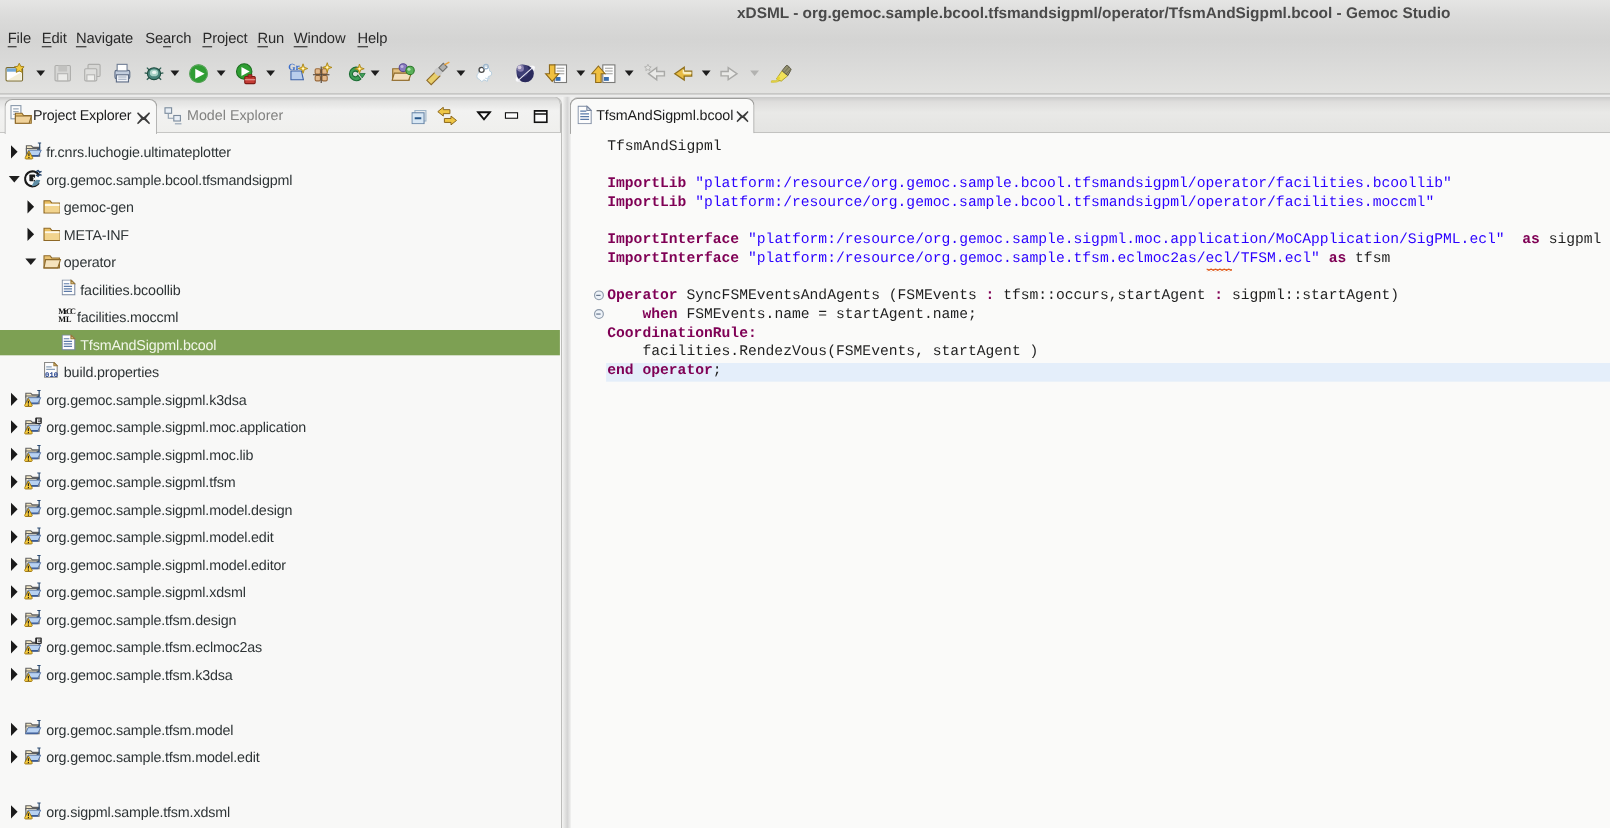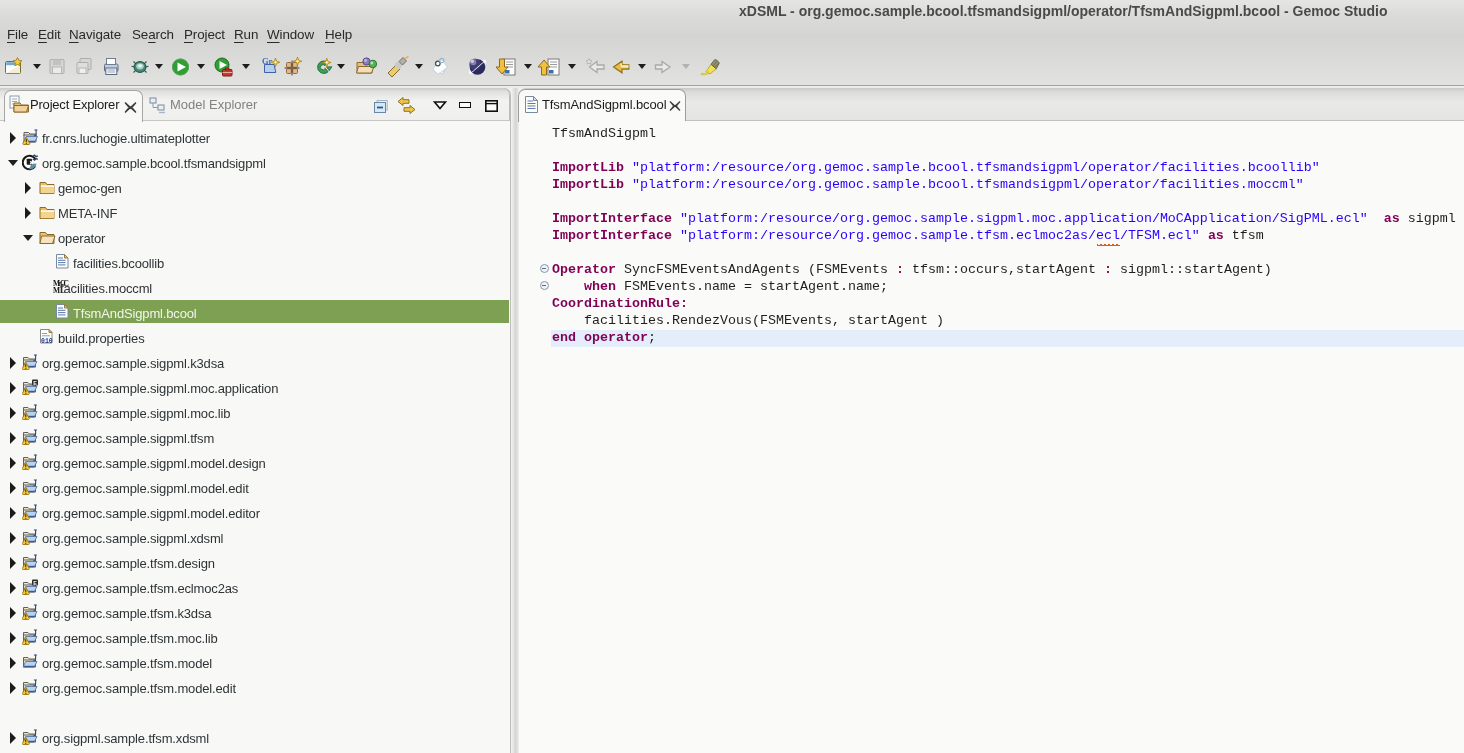--- a/index.html
+++ b/index.html
@@ -1,20 +1,20 @@
 <!DOCTYPE html>
 <html><head><meta charset="utf-8"><style>
 *{margin:0;padding:0;box-sizing:border-box;}
 html,body{width:1464px;height:753px;overflow:hidden;background:#efefee;
   font-family:"Liberation Sans",sans-serif;}
 #header{position:absolute;left:0;top:0;width:1464px;height:85px;
   background:linear-gradient(to bottom,#e5e5e4 0%,#dbdbda 18%,#d4d4d3 42%,#d9d9d8 65%,#e2e2e0 100%);}
 #hdrline{position:absolute;left:0;top:85px;width:1464px;height:1px;background:#a5a5a3;}
 #hdrline2{position:absolute;left:0;top:86px;width:1464px;height:2px;background:#ececeb;}
-#title{position:absolute;left:739px;top:3px;font-size:14px;font-weight:bold;color:#4a4a4a;white-space:pre;}
+#title{position:absolute;left:670px;top:3px;font-size:14px;font-weight:bold;color:#4a4a4a;white-space:pre;}
 .menuitem{position:absolute;top:27px;font-size:13.4px;letter-spacing:-0.1px;color:#2a2a2a;white-space:pre;}
 .menuitem u{text-decoration:underline;text-underline-offset:2.5px;text-decoration-thickness:1px;}
 .tbarrow{position:absolute;top:64px;width:0;height:0;border-left:4.5px solid transparent;border-right:4.5px solid transparent;border-top:5.5px solid #1d1d1d;}
 .tbarrow.dis{border-top-color:#b2b2b0;}
 
 #leftpanel{position:absolute;left:0px;top:88px;width:511px;height:665px;
   background:#f8f8f7;border-top:1px solid #bcbcba;border-right:1px solid #bcbcba;border-radius:0 7px 0 0;}
 #lefttabstrip{position:absolute;left:0;top:88px;width:510px;height:33px;
   background:linear-gradient(to bottom,#c9c9c8 0%,#e2e2e1 12%,#f2f2f1 40%,#efefed 100%);border-right:1px solid #bcbcba;border-bottom:1px solid #c6c6c4;border-radius:0 7px 0 0;}
 #lefttab{position:absolute;left:4px;top:90px;width:139px;height:32px;background:#f8f8f7;
@@ -379,21 +379,21 @@
   <div class="trow" style="top:128px">
       <svg class="ticon" style="left:56px;top:4px" width="13" height="15">
         <use href="#i-file"></use>
       </svg>
       <span class="tlbl" style="left:73px">facilities.bcoollib</span>
     </div>
   <div class="trow" style="top:153px">
       <svg class="ticon" style="left:53px;top:4px" width="17" height="15">
         <use href="#i-moccml"></use>
       </svg>
-      <span class="tlbl" style="left:60px">facilities.moccml</span>
+      <span class="tlbl" style="left:70px">facilities.moccml</span>
     </div>
   <div class="trow" style="top:178px">
       <svg class="ticon" style="left:56px;top:4px" width="13" height="15">
         <use href="#i-file"></use>
       </svg>
       <span class="tlbl" style="left:73px;color:#f2f6e9">TfsmAndSigpml.bcool</span>
     </div>
   <div class="trow" style="top:203px">
       <svg class="ticon" style="left:40px;top:4px" width="13" height="15">
         <use href="#i-props"></use>
@@ -469,27 +469,20 @@
         <use href="#i-projE"></use>
       </svg>
       <span class="tlbl" style="left:42px">org.gemoc.sample.tfsm.eclmoc2as</span>
     </div>
   <div class="trow" style="top:478px">
       <i class="tarrow" style="left:10px"></i>
       <svg class="ticon" style="left:22px;top:3.5px" width="17" height="17">
         <use href="#i-proj"></use>
       </svg>
       <span class="tlbl" style="left:42px">org.gemoc.sample.tfsm.k3dsa</span>
-    </div>
-  <div class="trow" style="top:503px">
-      <i class="tarrow" style="left:10px"></i>
-      <svg class="ticon" style="left:22px;top:3.5px" width="17" height="17">
-        <use href="#i-proj"></use>
-      </svg>
-      <span class="tlbl" style="left:42px">org.gemoc.sample.tfsm.moc.lib</span>
     </div>
   <div class="trow" style="top:528px">
       <i class="tarrow" style="left:10px"></i>
       <svg class="ticon" style="left:22px;top:3.5px" width="17" height="17">
         <use href="#i-projplain"></use>
       </svg>
       <span class="tlbl" style="left:42px">org.gemoc.sample.tfsm.model</span>
     </div>
   <div class="trow" style="top:553px">
       <i class="tarrow" style="left:10px"></i>

